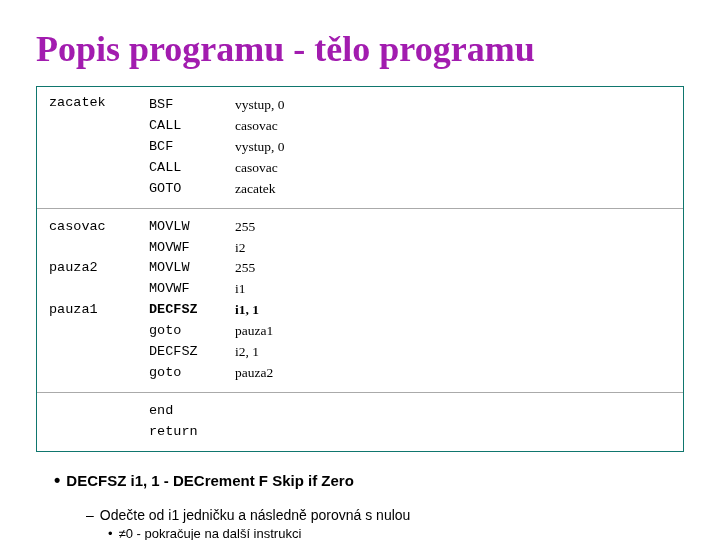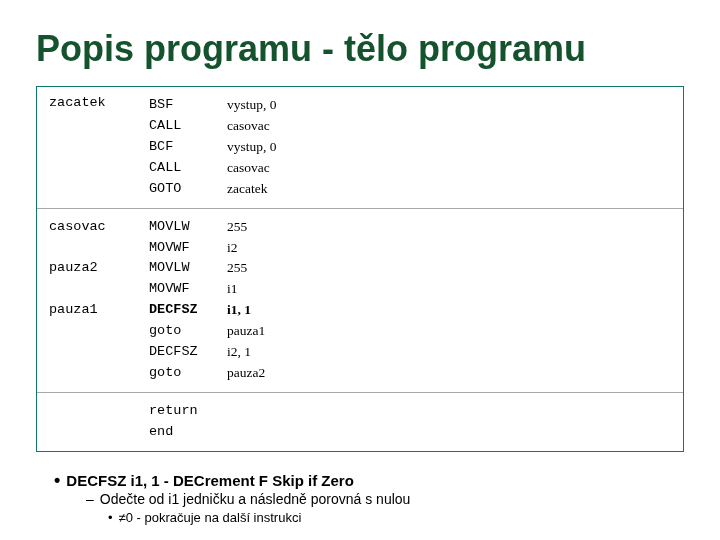--- a/index.html
+++ b/index.html
@@ -17,23 +17,23 @@
       height: 540px;
       background: #fff;
       padding: 28px 36px 20px 36px;
       display: flex;
       flex-direction: column;
     }
 
     .slide-title {
       font-size: 36px;
       font-weight: bold;
-      color: #14532d;
+      color: #a21caf;
       margin-bottom: 16px;
-      font-family: Liberation Sans, sans-serif;
+      font-family: Liberation Serif, serif;
     }
 
     .content-area {
       display: flex;
       flex-direction: column;
       flex: 1;
     }
 
     .code-table-container {
       border: 1px solid #0f766e;
@@ -61,21 +61,21 @@
     }
 
     .instructions-col {
       flex: 1;
       display: flex;
       flex-direction: column;
     }
 
     .instr-line {
       display: flex;
-      gap: 8px;
+      gap: 16px;
       line-height: 1.55;
     }
 
     .instr-keyword {
       width: 70px;
       font-family: 'Courier New', monospace;
     }
 
     .instr-operand {
       font-family: Liberation Serif, serif;
@@ -87,21 +87,21 @@
     }
 
     .bottom-section {
       margin-top: 4px;
     }
 
     .bullet-main {
       font-size: 15px;
       font-weight: bold;
       margin-left: 18px;
-      margin-bottom: 0;
+      margin-bottom: 16px;
       display: flex;
       align-items: baseline;
       gap: 6px;
     }
 
     .bullet-main::before {
       content: '•';
       font-size: 18px;
     }
 
@@ -210,24 +210,24 @@
             <span class="instr-keyword">goto</span>
             <span class="instr-operand">pauza2</span>
           </div>
         </div>
       </div>
 
       <div class="code-section">
         <div class="label-col"></div>
         <div class="instructions-col">
           <div class="instr-line">
+            <span class="instr-keyword">end</span>
+          </div>
+          <div class="instr-line">
             <span class="instr-keyword">return</span>
-          </div>
-          <div class="instr-line">
-            <span class="instr-keyword">end</span>
           </div>
         </div>
       </div>
 
     </div>
 
     <div class="bottom-section">
       <div class="bullet-main">
         <span>DECFSZ i1, 1 - DECrement F Skip if Zero</span>
       </div>

